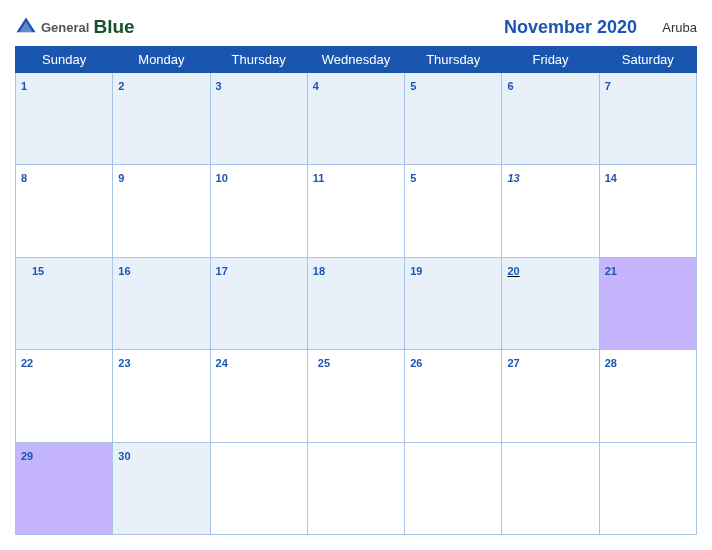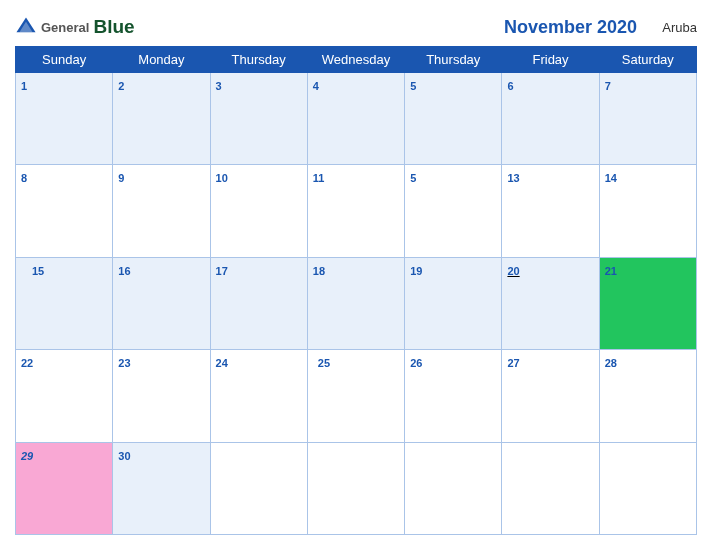--- a/index.html
+++ b/index.html
@@ -140,43 +140,43 @@
         <td style="background-color: rgb(232, 240, 250);"><span class="day-number">5</span></td>
         <td style="background-color: rgb(232, 240, 250);"><span class="day-number">6</span></td>
         <td style="background-color: rgb(232, 240, 250);"><span class="day-number">7</span></td>
       </tr>
       <tr>
         <td style="background-color: rgb(255, 255, 255);"><span class="day-number">8</span></td>
         <td style="background-color: rgb(255, 255, 255);"><span class="day-number">9</span></td>
         <td style="background-color: rgb(255, 255, 255);"><span class="day-number">10</span></td>
         <td style="background-color: rgb(255, 255, 255);"><span class="day-number">11</span></td>
         <td style="background-color: rgb(255, 255, 255);"><span class="day-number">5</span></td>
-        <td style="background-color: rgb(255, 255, 255);"><span class="day-number">13</span></td>
+        <td style="background-color: rgb(255, 255, 255); font-style: italic;"><span class="day-number">13</span></td>
         <td style="background-color: rgb(255, 255, 255);"><span class="day-number">14</span></td>
       </tr>
       <tr>
         <td style="background-color: rgb(232, 240, 250); padding-left: 16px;"><span class="day-number">15</span></td>
         <td style="background-color: rgb(232, 240, 250); margin-left: 37px;"><span class="day-number">16</span></td>
         <td style="background-color: rgb(232, 240, 250);"><span class="day-number">17</span></td>
         <td style="background-color: rgb(232, 240, 250);"><span class="day-number">18</span></td>
         <td style="background-color: rgb(232, 240, 250);"><span class="day-number">19</span></td>
         <td style="background-color: rgb(232, 240, 250); text-decoration: underline;"><span class="day-number">20</span></td>
-        <td style="background-color: #22c55e;"><span class="day-number">21</span></td>
+        <td style="background-color: #c4b5fd;"><span class="day-number">21</span></td>
       </tr>
       <tr>
         <td style="background-color: rgb(255, 255, 255); margin-top: 33px;"><span class="day-number">22</span></td>
         <td style="background-color: rgb(255, 255, 255);"><span class="day-number">23</span></td>
         <td style="background-color: rgb(255, 255, 255);"><span class="day-number">24</span></td>
         <td style="background-color: rgb(255, 255, 255); padding-left: 10px;"><span class="day-number">25</span></td>
         <td style="background-color: rgb(255, 255, 255);"><span class="day-number">26</span></td>
         <td style="background-color: rgb(255, 255, 255);"><span class="day-number">27</span></td>
         <td style="background-color: rgb(255, 255, 255);"><span class="day-number">28</span></td>
       </tr>
       <tr>
-        <td style="background-color: #f9a8d4; font-style: italic;"><span class="day-number">29</span></td>
+        <td style="background-color: #c4b5fd;"><span class="day-number">29</span></td>
         <td style="background-color: rgb(232, 240, 250);"><span class="day-number">30</span></td>
         <td class="empty-cell" style="background: rgb(255, 255, 255);"></td>
         <td class="empty-cell" style="background: rgb(255, 255, 255);"></td>
         <td class="empty-cell" style="background: rgb(255, 255, 255);"></td>
         <td class="empty-cell" style="background: rgb(255, 255, 255);"></td>
         <td class="empty-cell" style="background: rgb(255, 255, 255);"></td>
       </tr>
     </tbody>
 </table>
 

